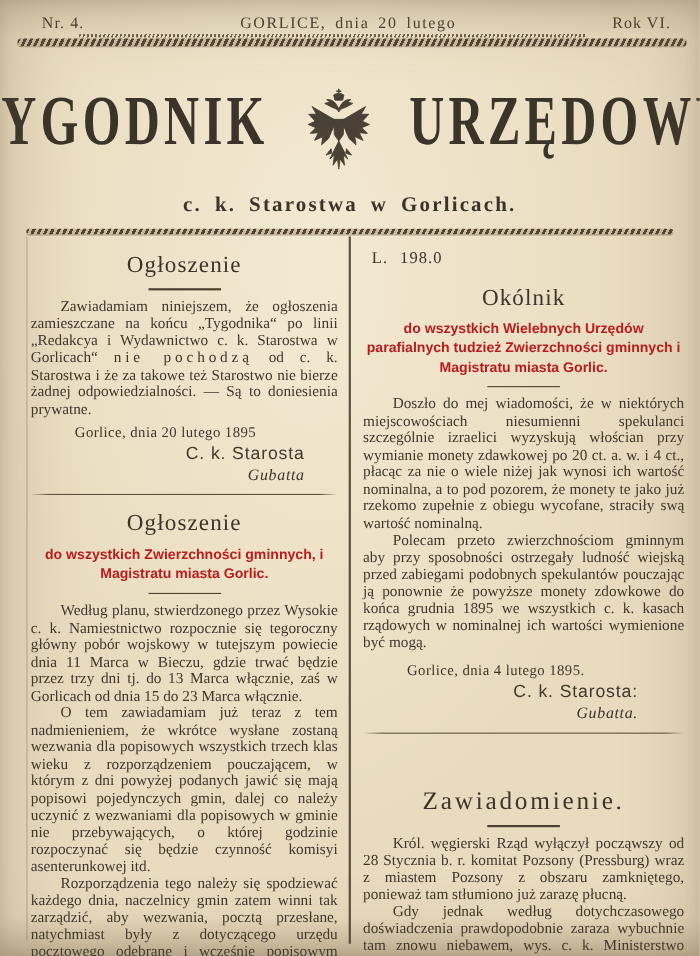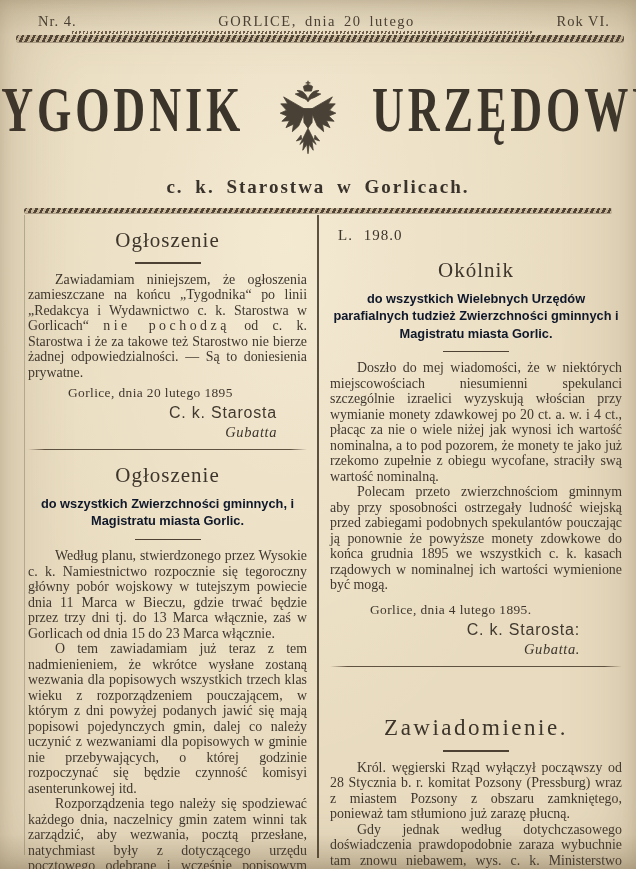--- a/index.html
+++ b/index.html
@@ -34,21 +34,21 @@
   
   .columns{position:relative;display:flex;padding:0 14px 0 28px;margin-top:2px;}
   .col{box-sizing:border-box;}
   .col.left{width:289px;padding-right:10px;}
   .col.right{width:305px;padding-left:13px;}
   .col-divider{position:absolute;left:317px;top:0;width:2px;height:643px;background:rgba(66,55,40,.85);}
   .crease{position:absolute;left:24px;top:0;width:1px;height:640px;background:rgba(86,70,48,.30);}
   h2.sec{font-size:21px;font-weight:400;text-align:center;letter-spacing:1px;margin:13px 0 0;color:#3d352b;}
   h2.sec.big{font-size:23px;letter-spacing:2.5px;margin-top:48px;}
   .subhead{font-family:"Liberation Sans",sans-serif;font-weight:700;font-size:12.8px;line-height:1.35;
-    text-align:center;margin:7px 2px 0;color:#0f172a;}
+    text-align:center;margin:7px 2px 0;color:#b91c1c;}
   .mini-rule{width:66px;height:1.6px;background:#4c4133;margin:9px auto 8px;}
   p.body{font-size:13.9px;line-height:15.5px;text-align:justify;text-indent:27px;margin:0;
     hyphens:auto;-webkit-hyphens:auto;}
   .emph{letter-spacing:3.5px;}
   .dateline{font-size:13.4px;margin:5px 0 0;text-indent:40px;letter-spacing:.4px;}
   .sig{text-align:right;margin:2px 30px 0 0;line-height:1.25;}
   .sig .sig-title{font-family:"Liberation Sans",sans-serif;font-size:16px;letter-spacing:.8px;color:#41392f;}
   .sig .sig-name{font-style:italic;font-size:14.5px;letter-spacing:.6px;color:#3c352c;}
   .article-rule{height:1px;margin:8px 0 0;
     background:linear-gradient(90deg,rgba(95,82,65,0),#5f5241 6%,#5f5241 94%,rgba(95,82,65,0));}

